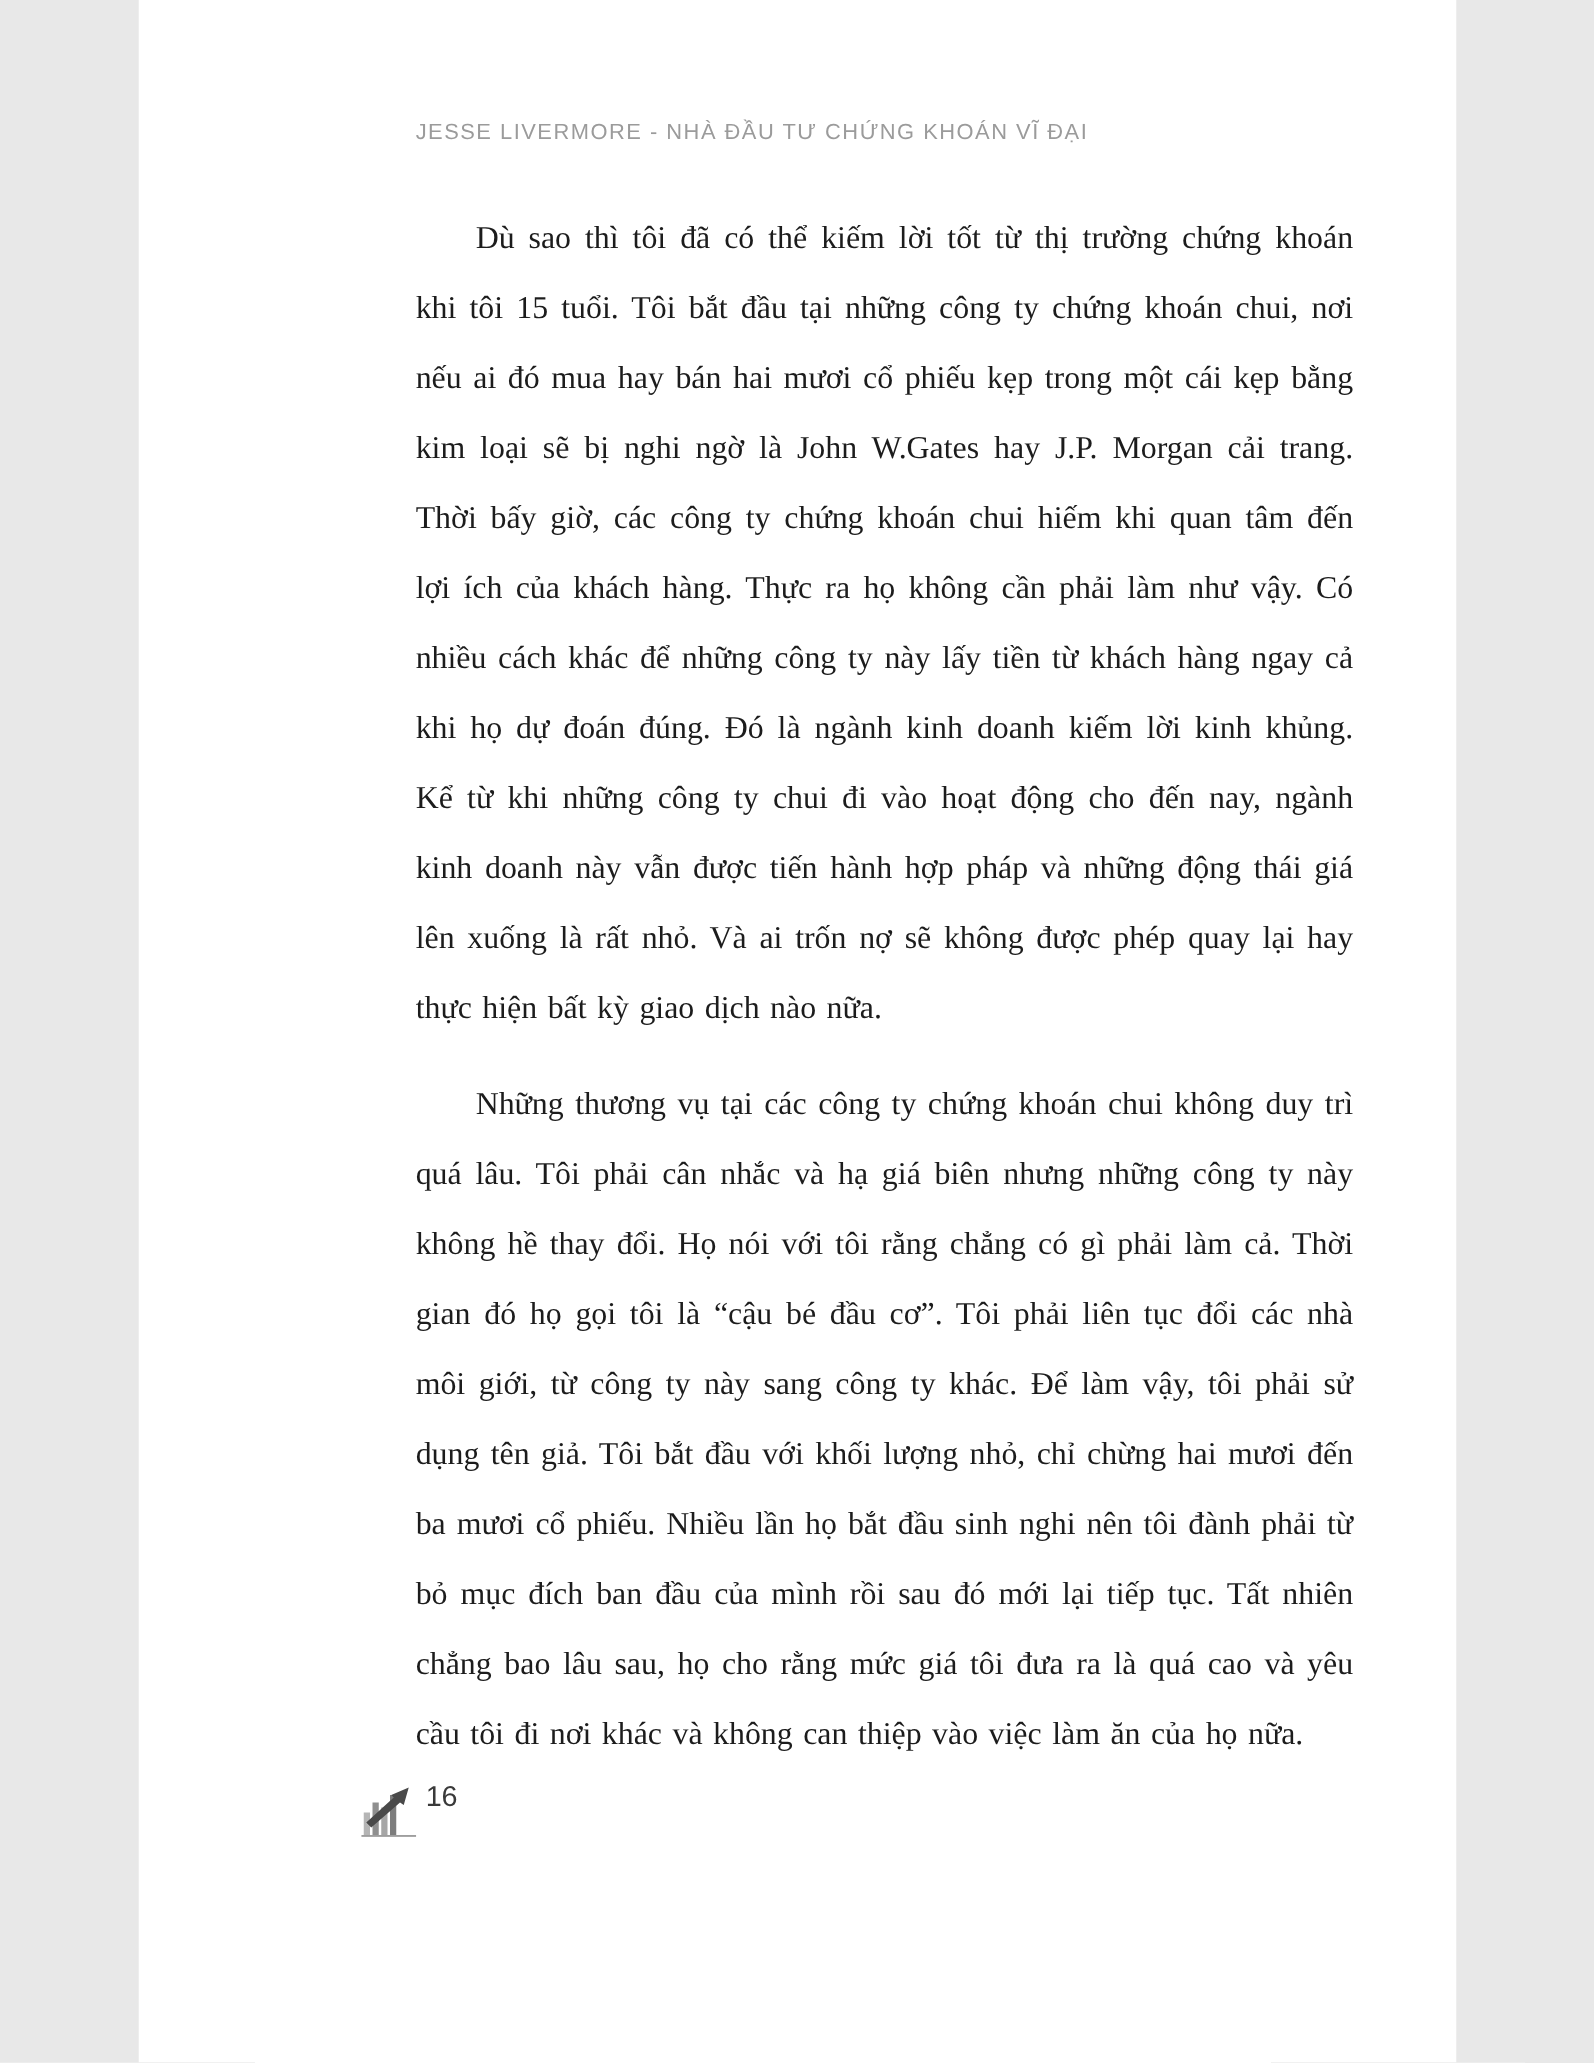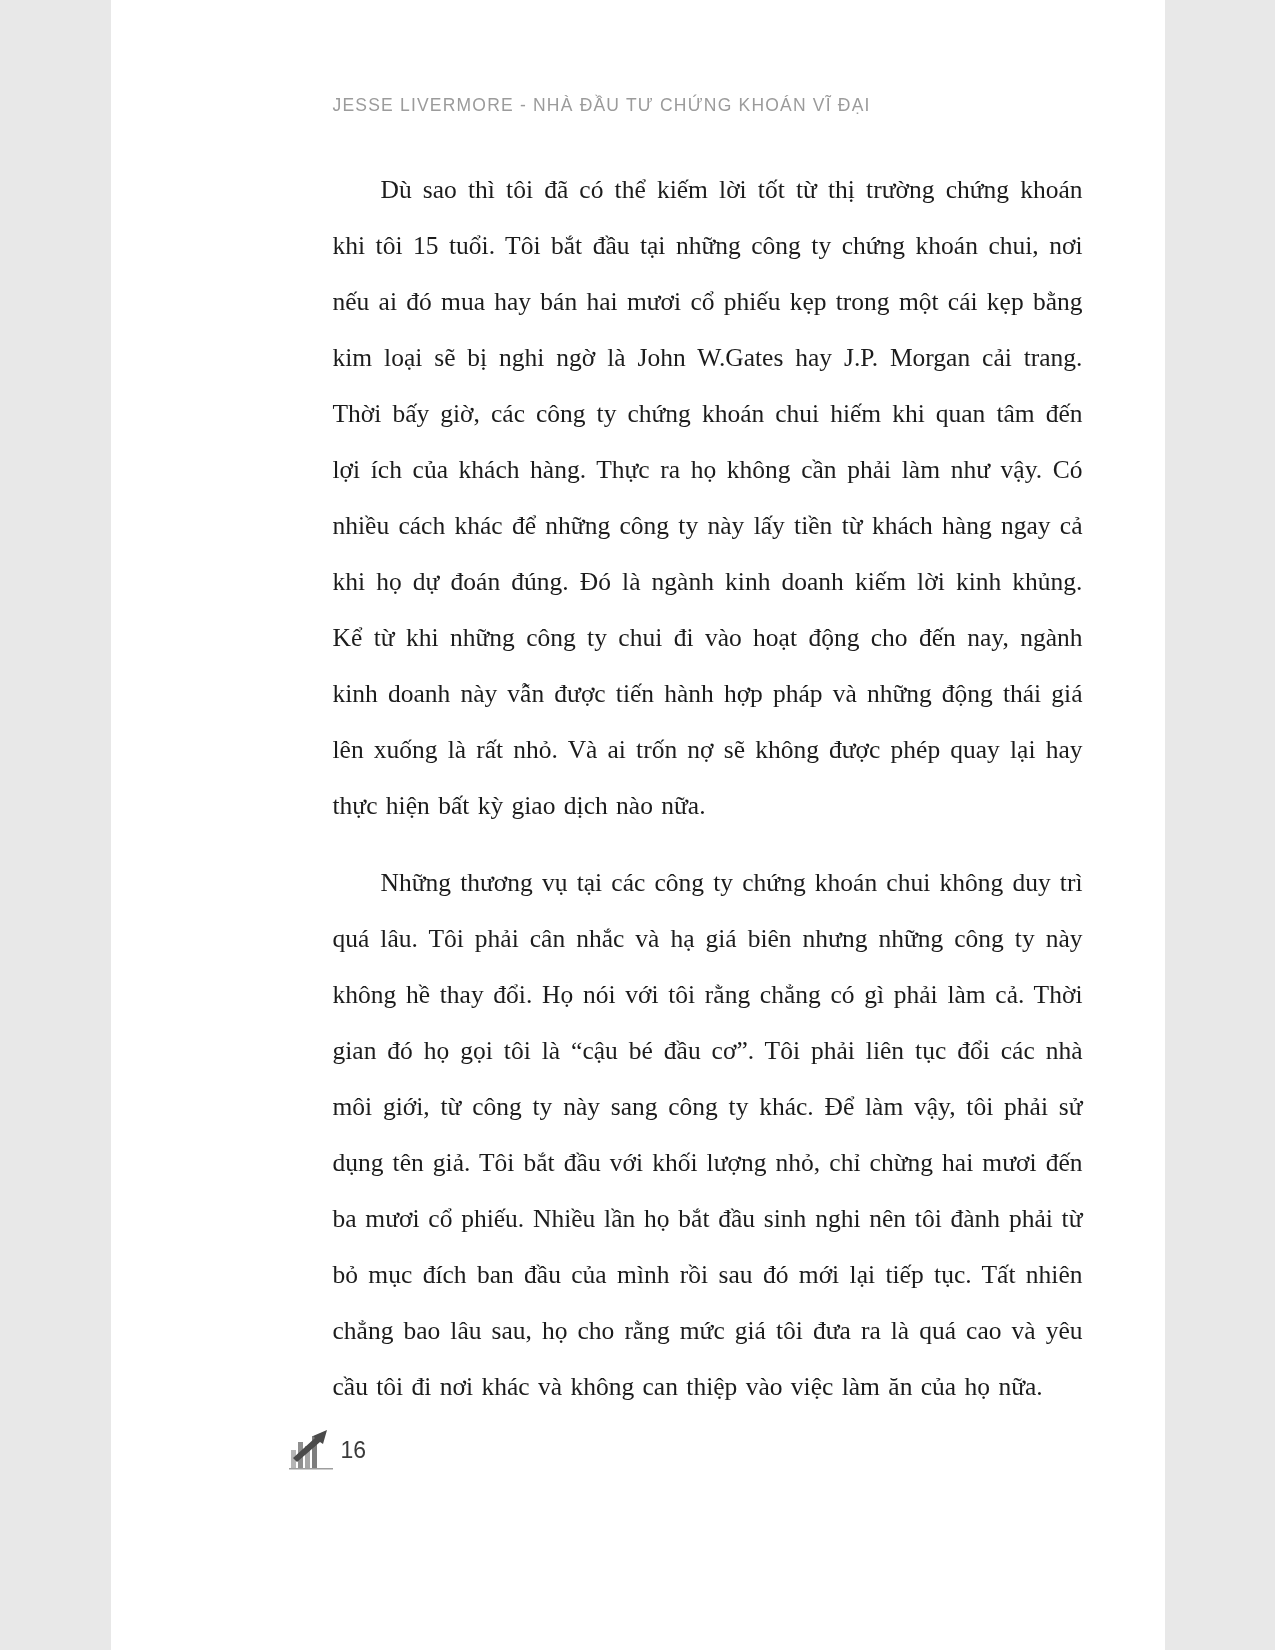--- a/index.html
+++ b/index.html
@@ -42,21 +42,21 @@
     line-height: 56px;
     text-align: justify;
     text-indent: 48px;
     word-spacing: 2px;
   }
   .footer {
     position: absolute;
     left: 178px;
     top: 1424px;
     display: flex;
-    align-items: flex-end;
+    align-items: flex-start;
     gap: 8px;
   }
   .logo-icon {
     width: 44px;
     height: 46px;
     display: block;
   }
   .page-number {
     font-family: "Liberation Sans", "DejaVu Sans", sans-serif;
     font-size: 23px;

